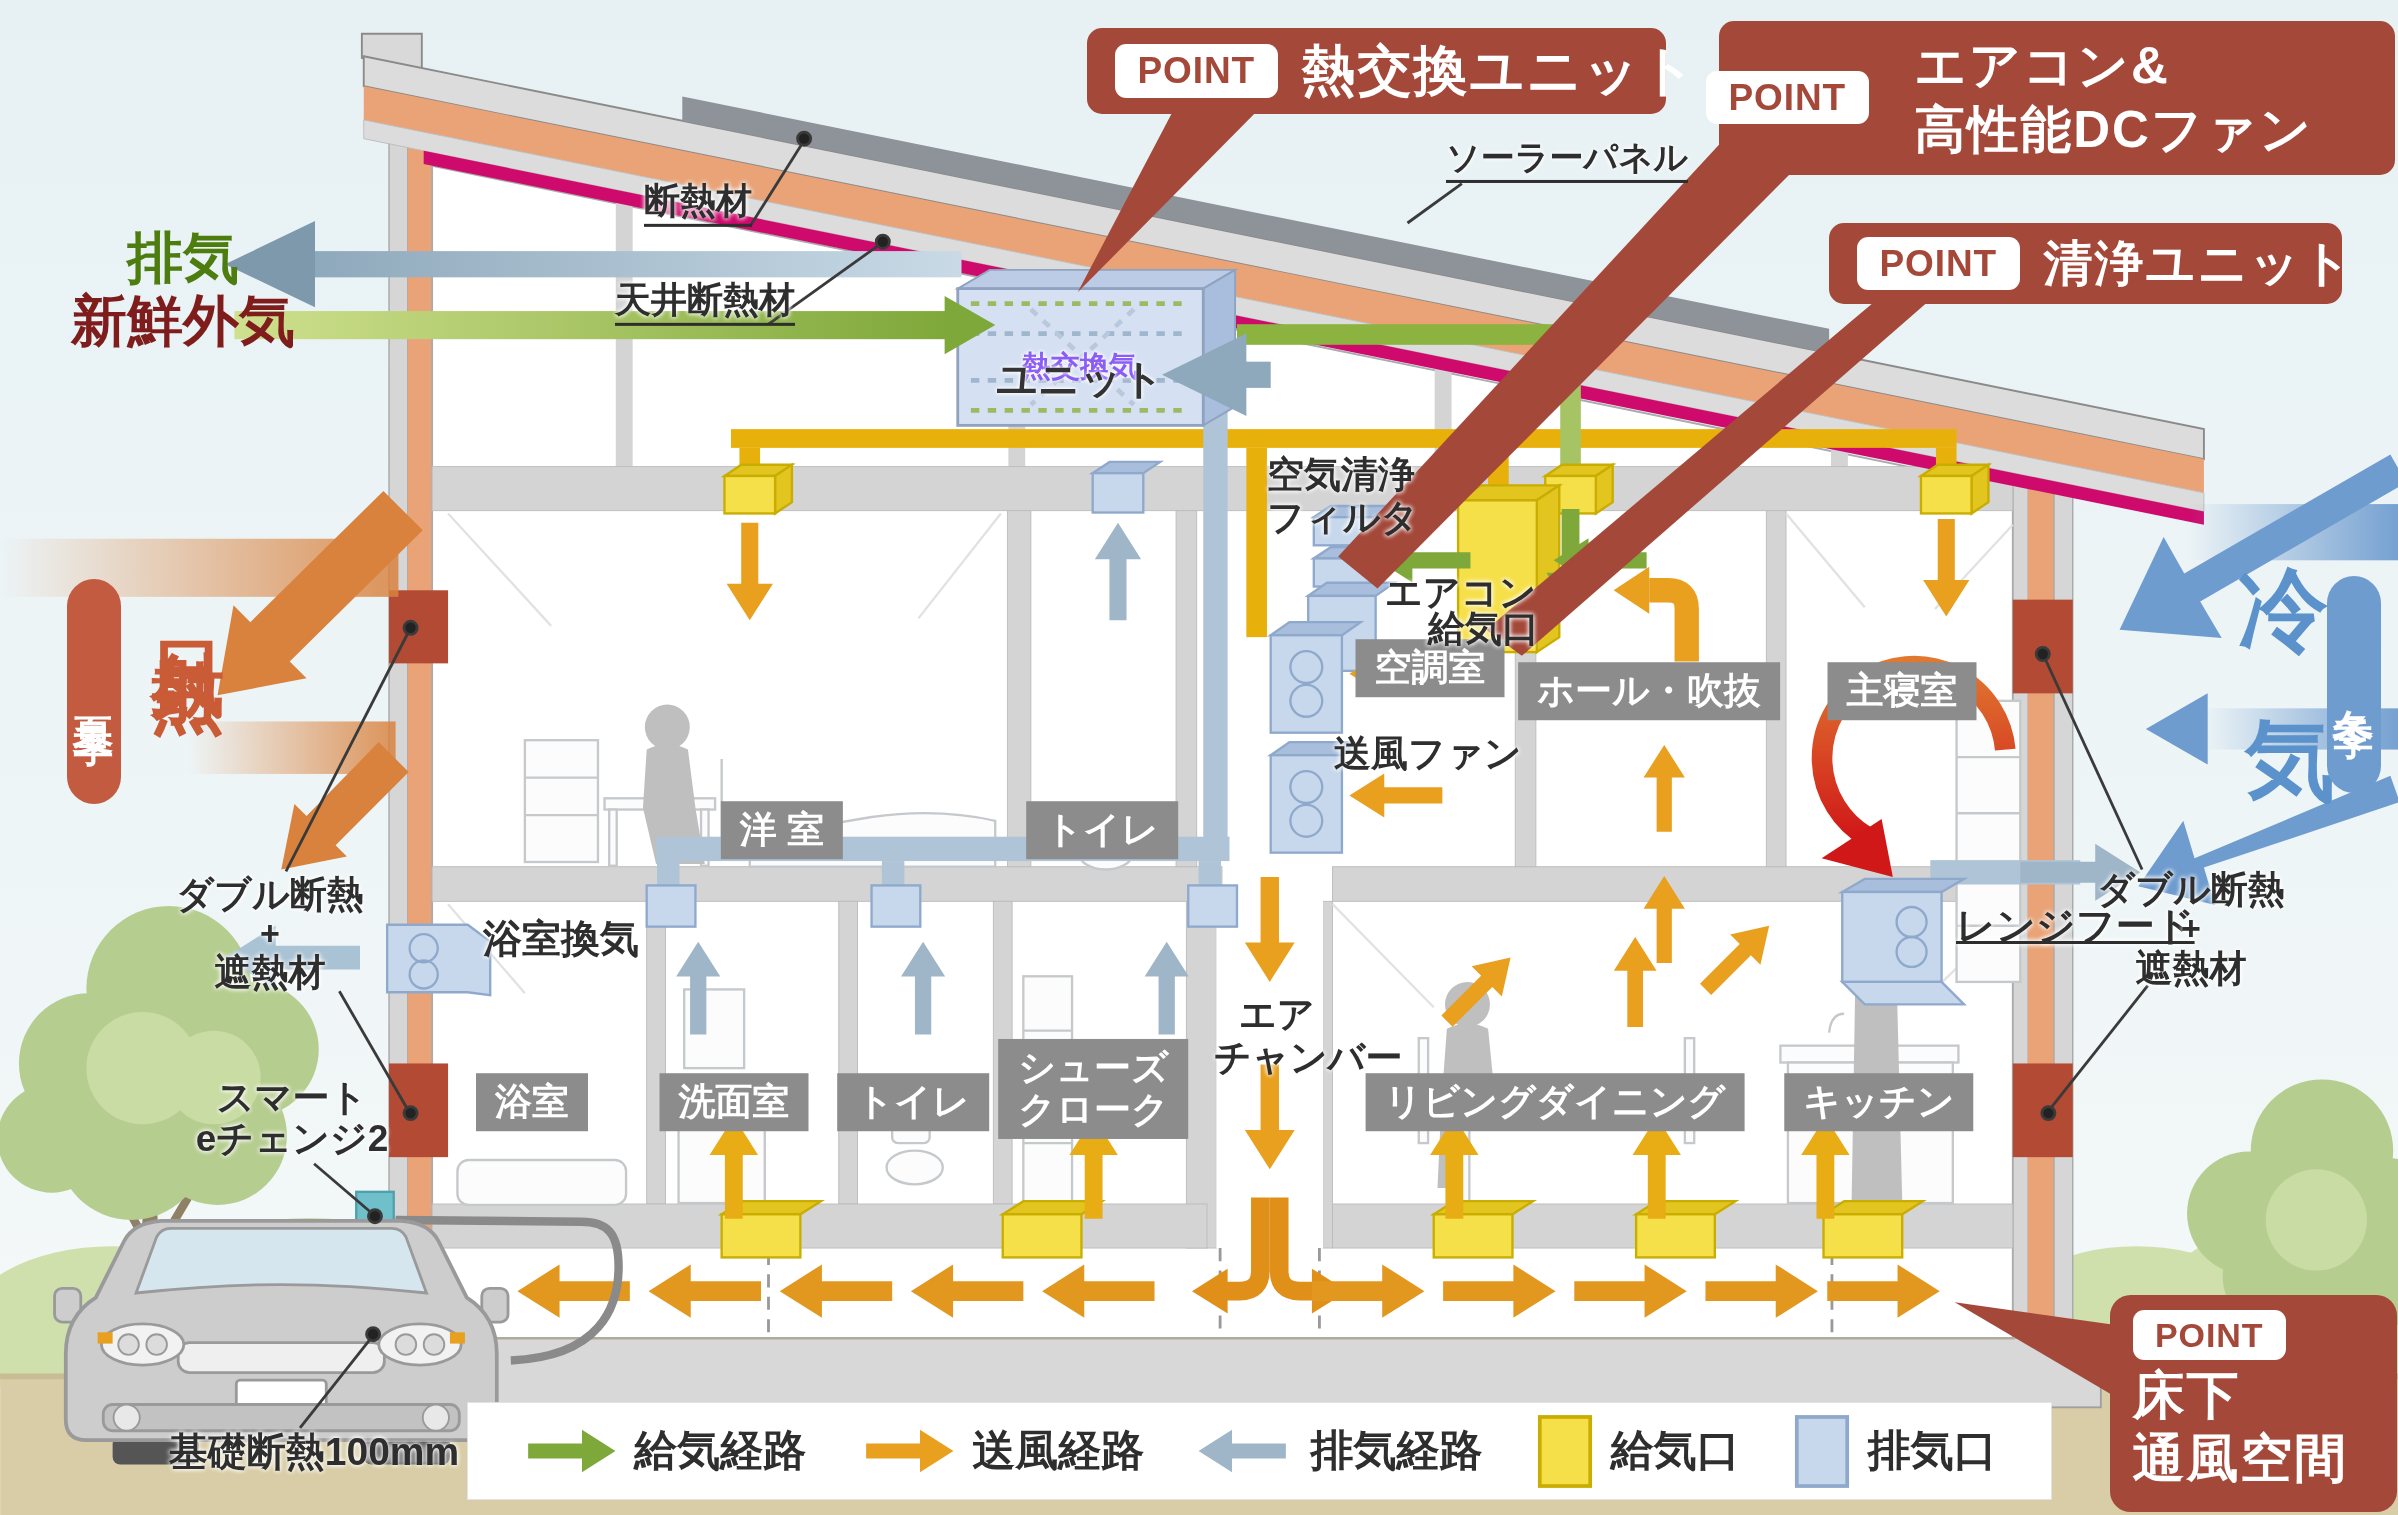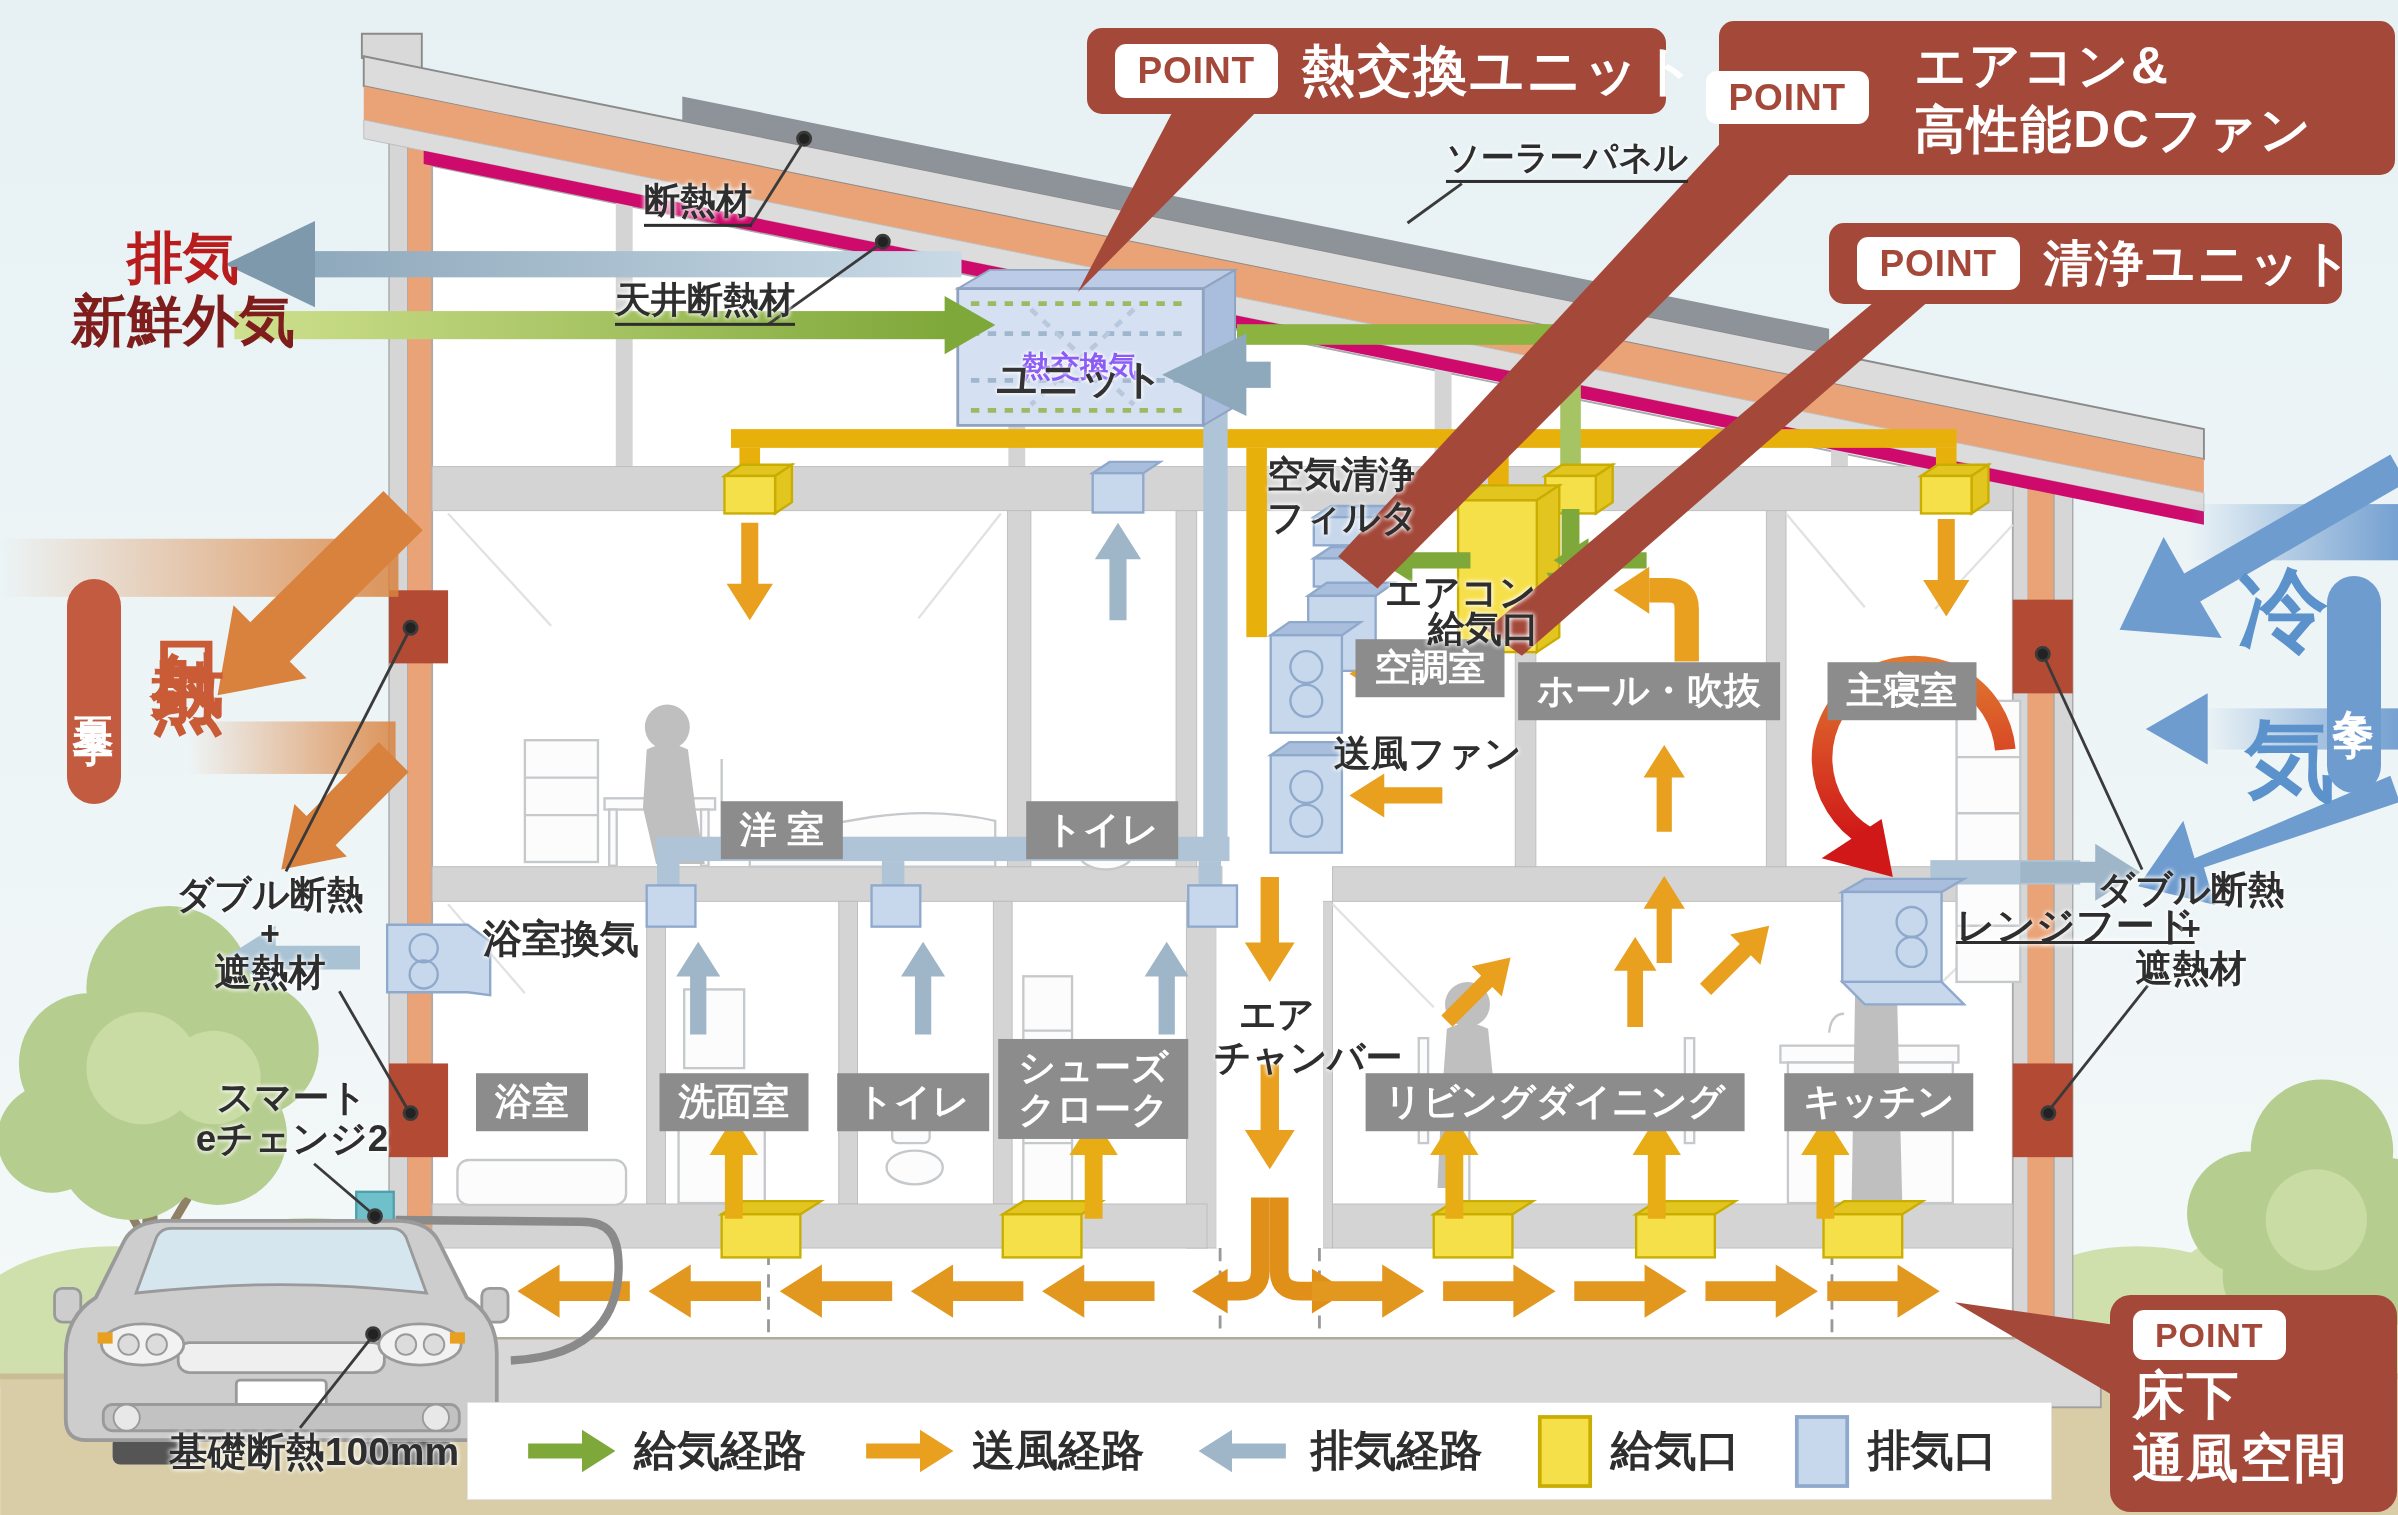--- a/index.html
+++ b/index.html
@@ -483,21 +483,21 @@
 <div class="point-box" style="left:2110px;top:1295px;width:287px;height:217px;border-radius:20.6px;flex-direction:column;align-items:flex-start;justify-content:flex-start;padding:15px 22.5px;gap:5.6px;">
   <span class="point-badge" style="font-size:34px;">POINT</span>
   <span class="point-title" style="font-size:52px;line-height:1.15;">床下</span>
   <span class="point-title" style="font-size:52px;line-height:1.05;">通風空間</span>
 </div>
 
 <div class="abs note u center" style="left:698px;top:204px;">断熱材</div>
 <div class="abs note u center" style="left:705px;top:303px;">天井断熱材</div>
 <div class="abs note u center" style="left:1567px;top:161px;font-size:34px;">ソーラーパネル</div>
 
-<div class="abs center" style="left:183px;top:259px;font-size:56px;font-weight:bold;color:#b91c1c;">排気</div>
+<div class="abs center" style="left:183px;top:259px;font-size:56px;font-weight:bold;color:#4d7c0f;">排気</div>
 <div class="abs center" style="left:183px;top:322px;font-size:56px;font-weight:bold;color:#7f1d1d;">新鮮外気</div>
 
 <div class="abs center" style="left:1080px;top:330px;font-size:29px;font-weight:bold;color:#8b5cf6;text-shadow:0 0 4.7px #fff,0 0 4.7px #fff;margin-top:37px;">熱交換気</div>
 <div class="abs center" style="left:1080px;top:379px;font-size:41px;font-weight:bold;color:#333;text-shadow:0 0 4.7px #fff,0 0 4.7px #fff;">ユニット</div>
 
 <div class="abs season vtext" style="left:67px;top:579px;width:54px;height:225px;">夏季</div>
 <div class="abs vtext" style="left:137px;top:583px;font-size:75px;font-weight:bold;color:#c95b36;">日射熱</div>
 
 <div class="abs center" style="left:2283px;top:611px;font-size:90px;font-weight:bold;color:#5b92cc;">冷</div>
 <div class="abs center" style="left:2290px;top:761px;font-size:90px;font-weight:bold;color:#5b92cc;">気</div>

